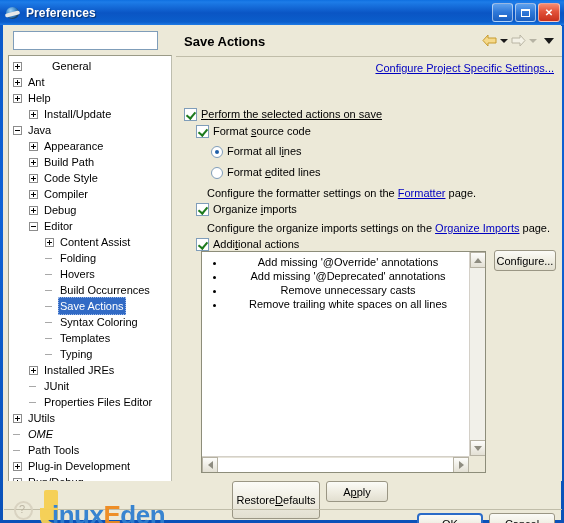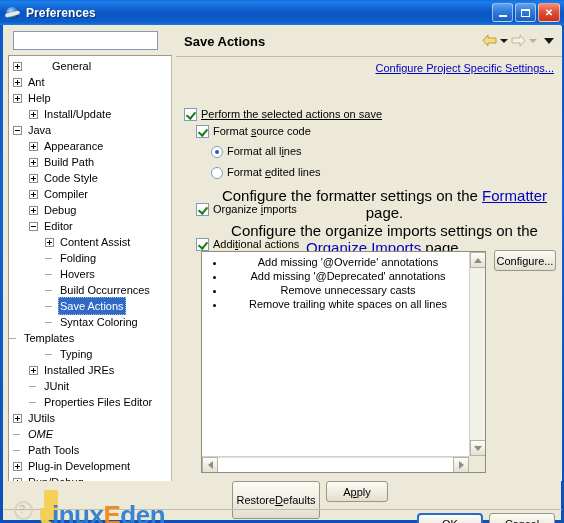--- a/index.html
+++ b/index.html
@@ -260,21 +260,21 @@
   .rb.checked::after {
     content: "";
     position: absolute;
     left: 3px; top: 3px;
     width: 4px; height: 4px;
     border-radius: 50%;
     background: #1f5fa8;
   }
   .optlabel { font-size: 11px; color: #000; line-height: 13px; }
   .mn { text-decoration: underline; }
-  .desc { position: absolute; font-size: 15px; color: #000; text-align: center; }
+  .desc { position: absolute; font-size: 11px; color: #000; }
   .ilink { color: #0000c0; text-decoration: underline; cursor: pointer; }
 
   
   #actionlist {
     position: absolute;
     left: 25px; top: 225px;
     width: 285px; height: 222px;
     background: #ffffff;
     border: 1px solid #8d8d7a;
     overflow: hidden;
@@ -503,21 +503,21 @@
             <span class="tlabel">Build Occurrences</span>
           </div>
           <div class="tnode sel" style="padding-left: 36px;">
             <div class="tdash"></div>
             <span class="tlabel">Save Actions</span>
           </div>
           <div class="tnode" style="padding-left: 36px;">
             <div class="tdash"></div>
             <span class="tlabel">Syntax Coloring</span>
           </div>
-          <div class="tnode" style="">
+          <div class="tnode" style="padding-left: 36px;">
             <div class="tdash"></div>
             <span class="tlabel">Templates</span>
           </div>
           <div class="tnode" style="padding-left: 36px;">
             <div class="tdash"></div>
             <span class="tlabel">Typing</span>
           </div>
           <div class="tnode" style="padding-left: 20px;">
             <div class="texp plus"></div>
             <span class="tlabel">Installed JREs</span>

